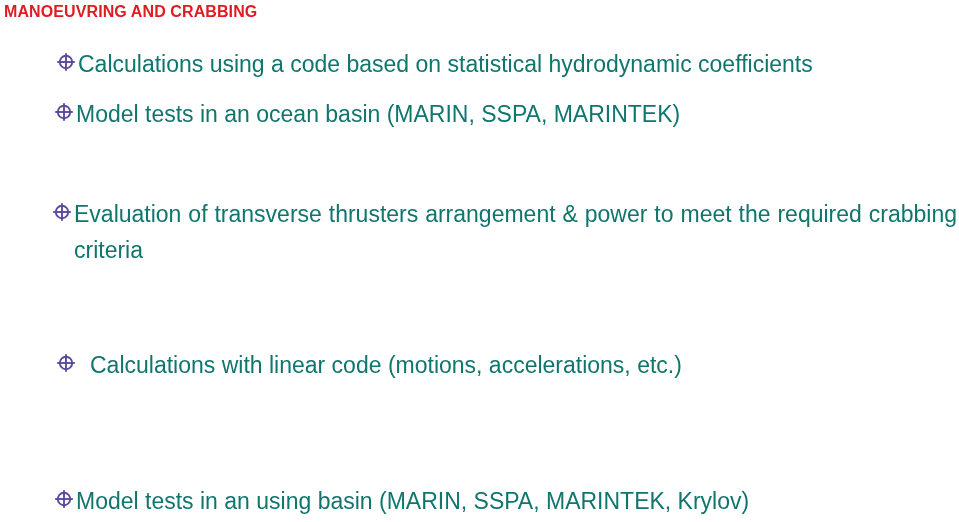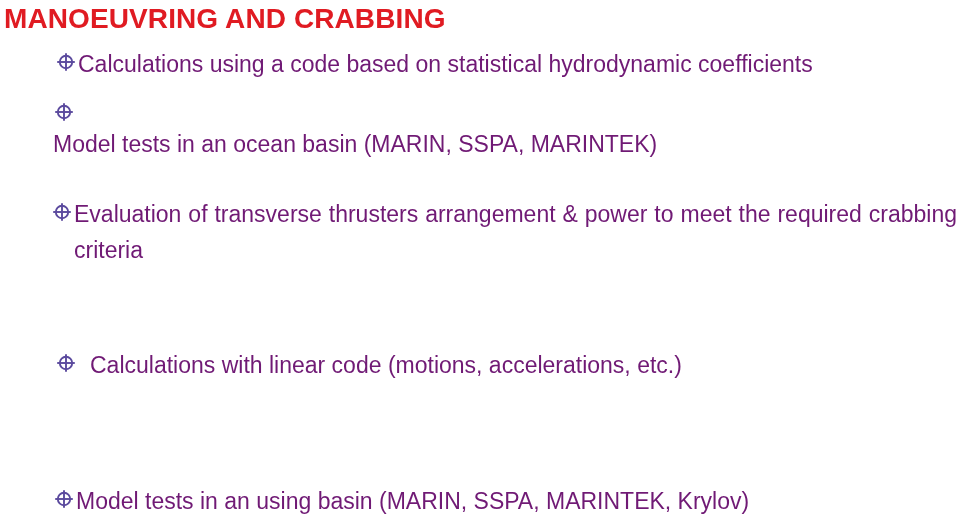--- a/index.html
+++ b/index.html
@@ -19,21 +19,21 @@
     position: relative;
     width: 959px;
     height: 522px;
     background: #ffffff;
   }
 
   
   .section-heading {
     position: absolute;
     left: 4px;
-    font-size: 28px;
+    font-size: 16px;
     font-weight: bold;
     color: #E01B22;
     letter-spacing: 0.1px;
     white-space: nowrap;
   }
   .section-heading.manoeuvring { top: 3px; }
   .section-heading.seakeeping  { top: 304px; }
 
   
   .bullet-row {
@@ -50,32 +50,32 @@
     width: 22px;
     height: 30px;
     margin-right: 1px;
     position: relative;
     top: 2px;
   }
   .bullet-icon svg { display: block; }
 
   .bullet-text {
     flex: 1 1 auto;
-    color: #701a75;
+    color: #0f766e;
   }
 
   .bullet-text.justify {
     text-align: justify;
     text-align-last: left;
     text-justify: inter-word;
   }
 
   
   .row-calc       { left: 55px;  top: 46px;  width: 890px; }
-  .row-modeltests { left: 53px;  top: 96px;  width: 890px; flex-direction: column; }
+  .row-modeltests { left: 53px;  top: 96px;  width: 890px; }
   .row-evalman    { left: 51px;  top: 146px; width: 890px; }
   .row-evaltrans  { left: 51px;  top: 196px; width: 906px; }
   .row-calclin    { left: 55px;  top: 347px; width: 890px; gap: 12px; }
   .row-operstudy  { left: 55px;  top: 397px; width: 900px; }
   .row-modeltests2{ left: 53px;  top: 483px; width: 890px; }
 </style>
 </head>
 <body>
 
 <div class="slide">

